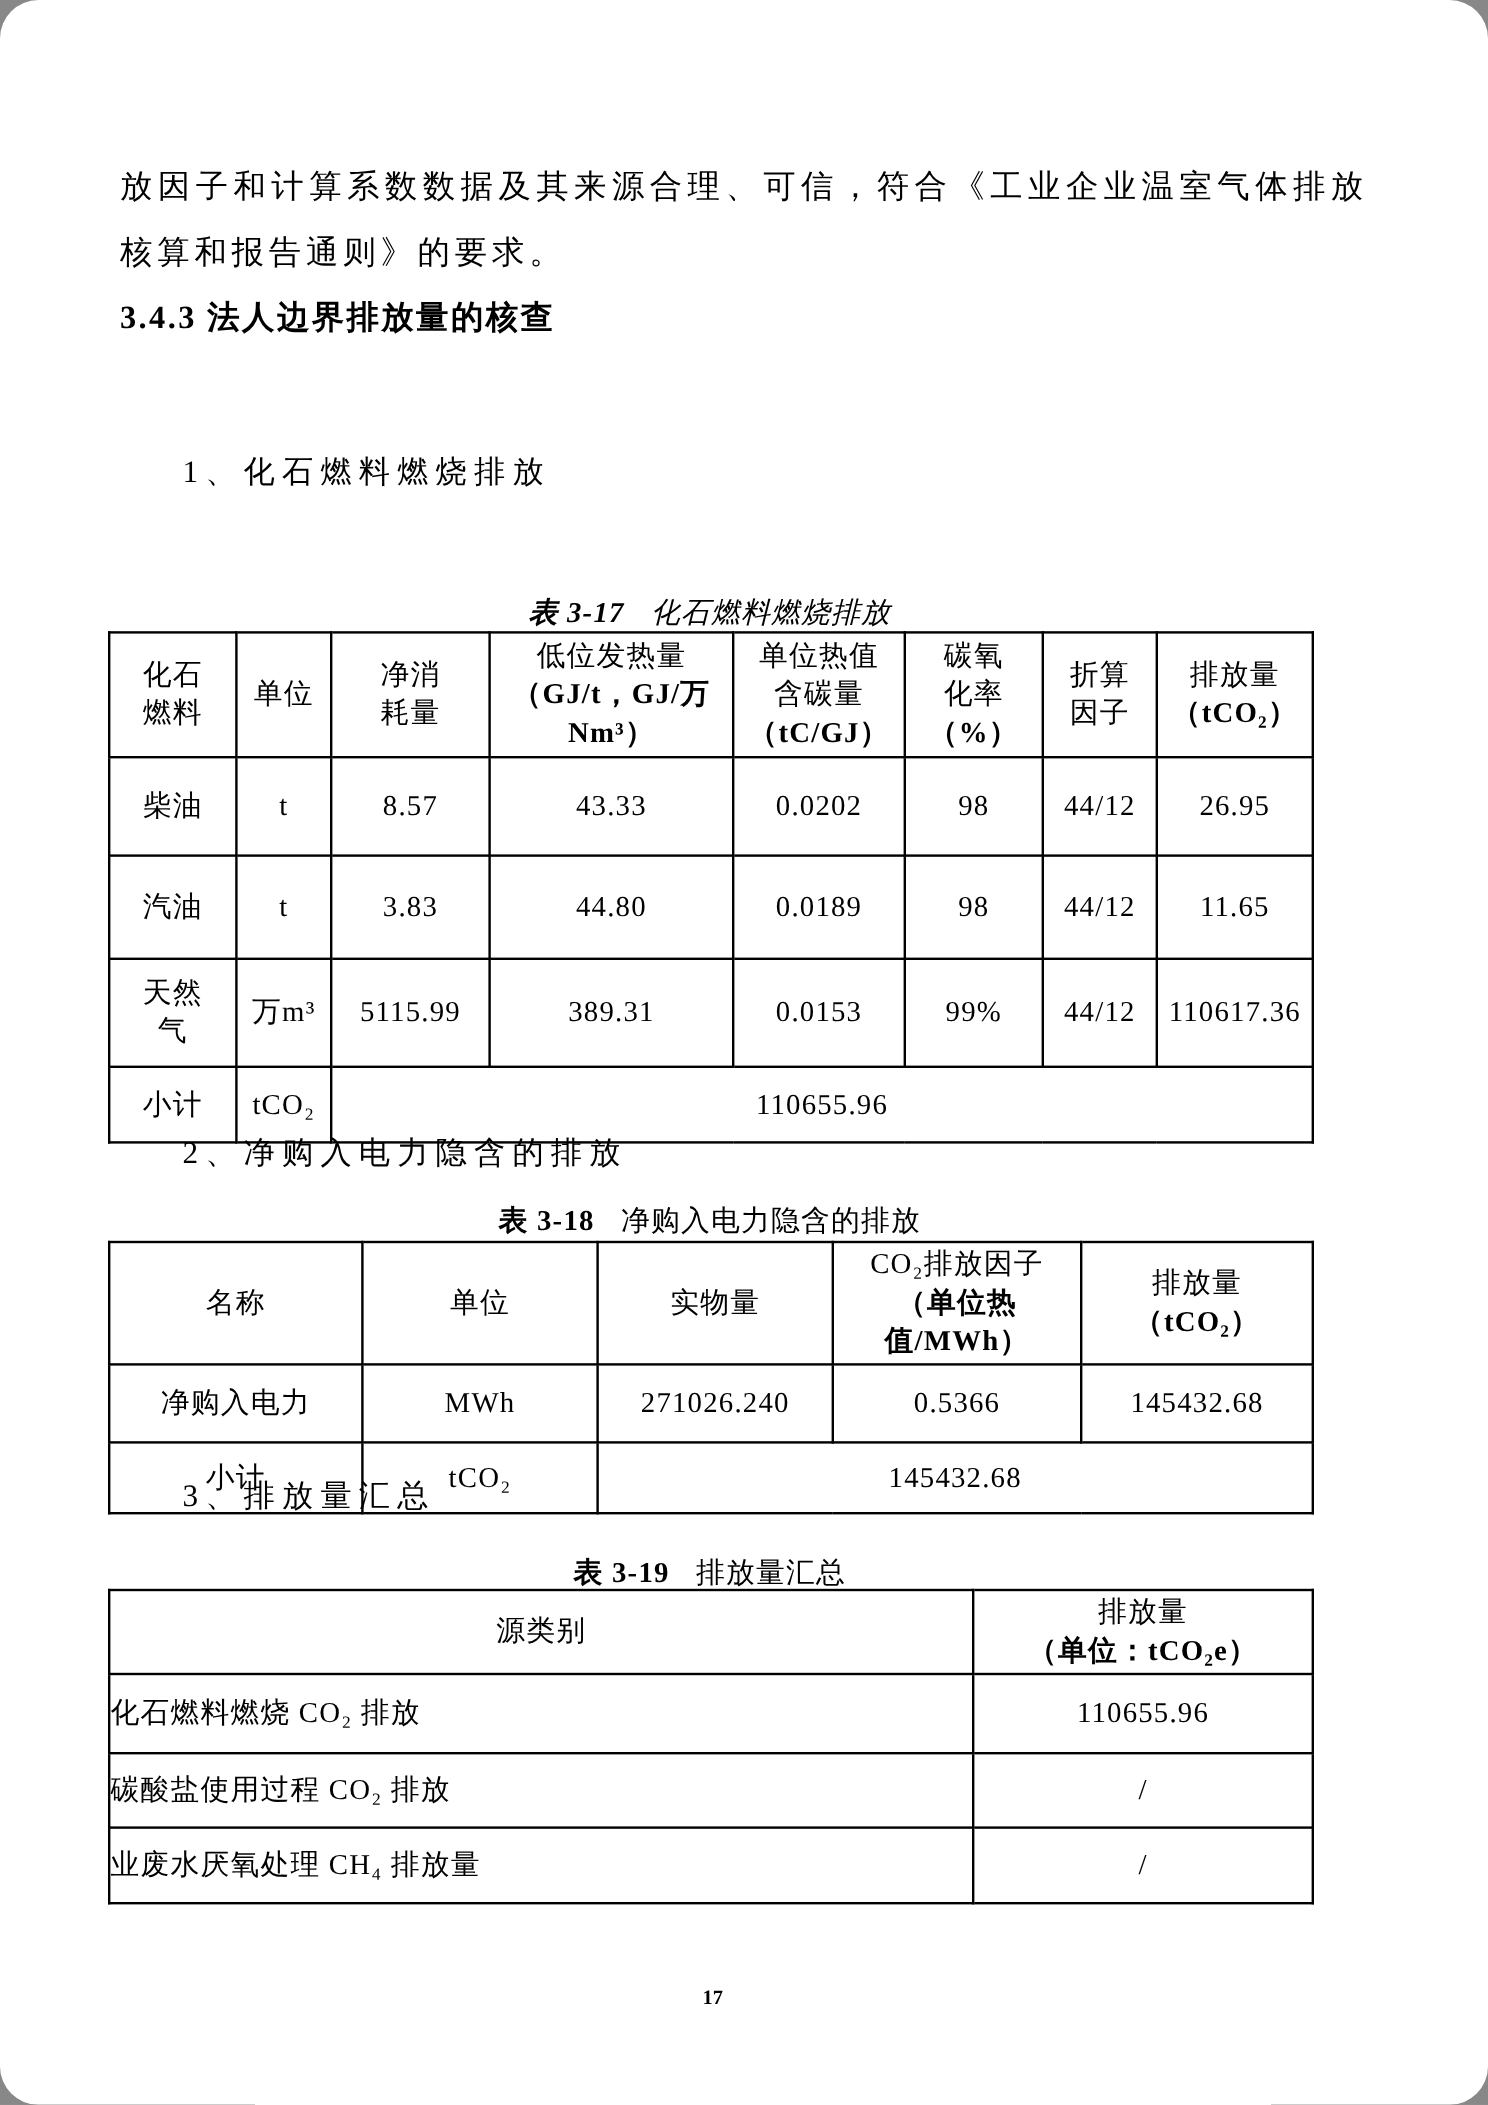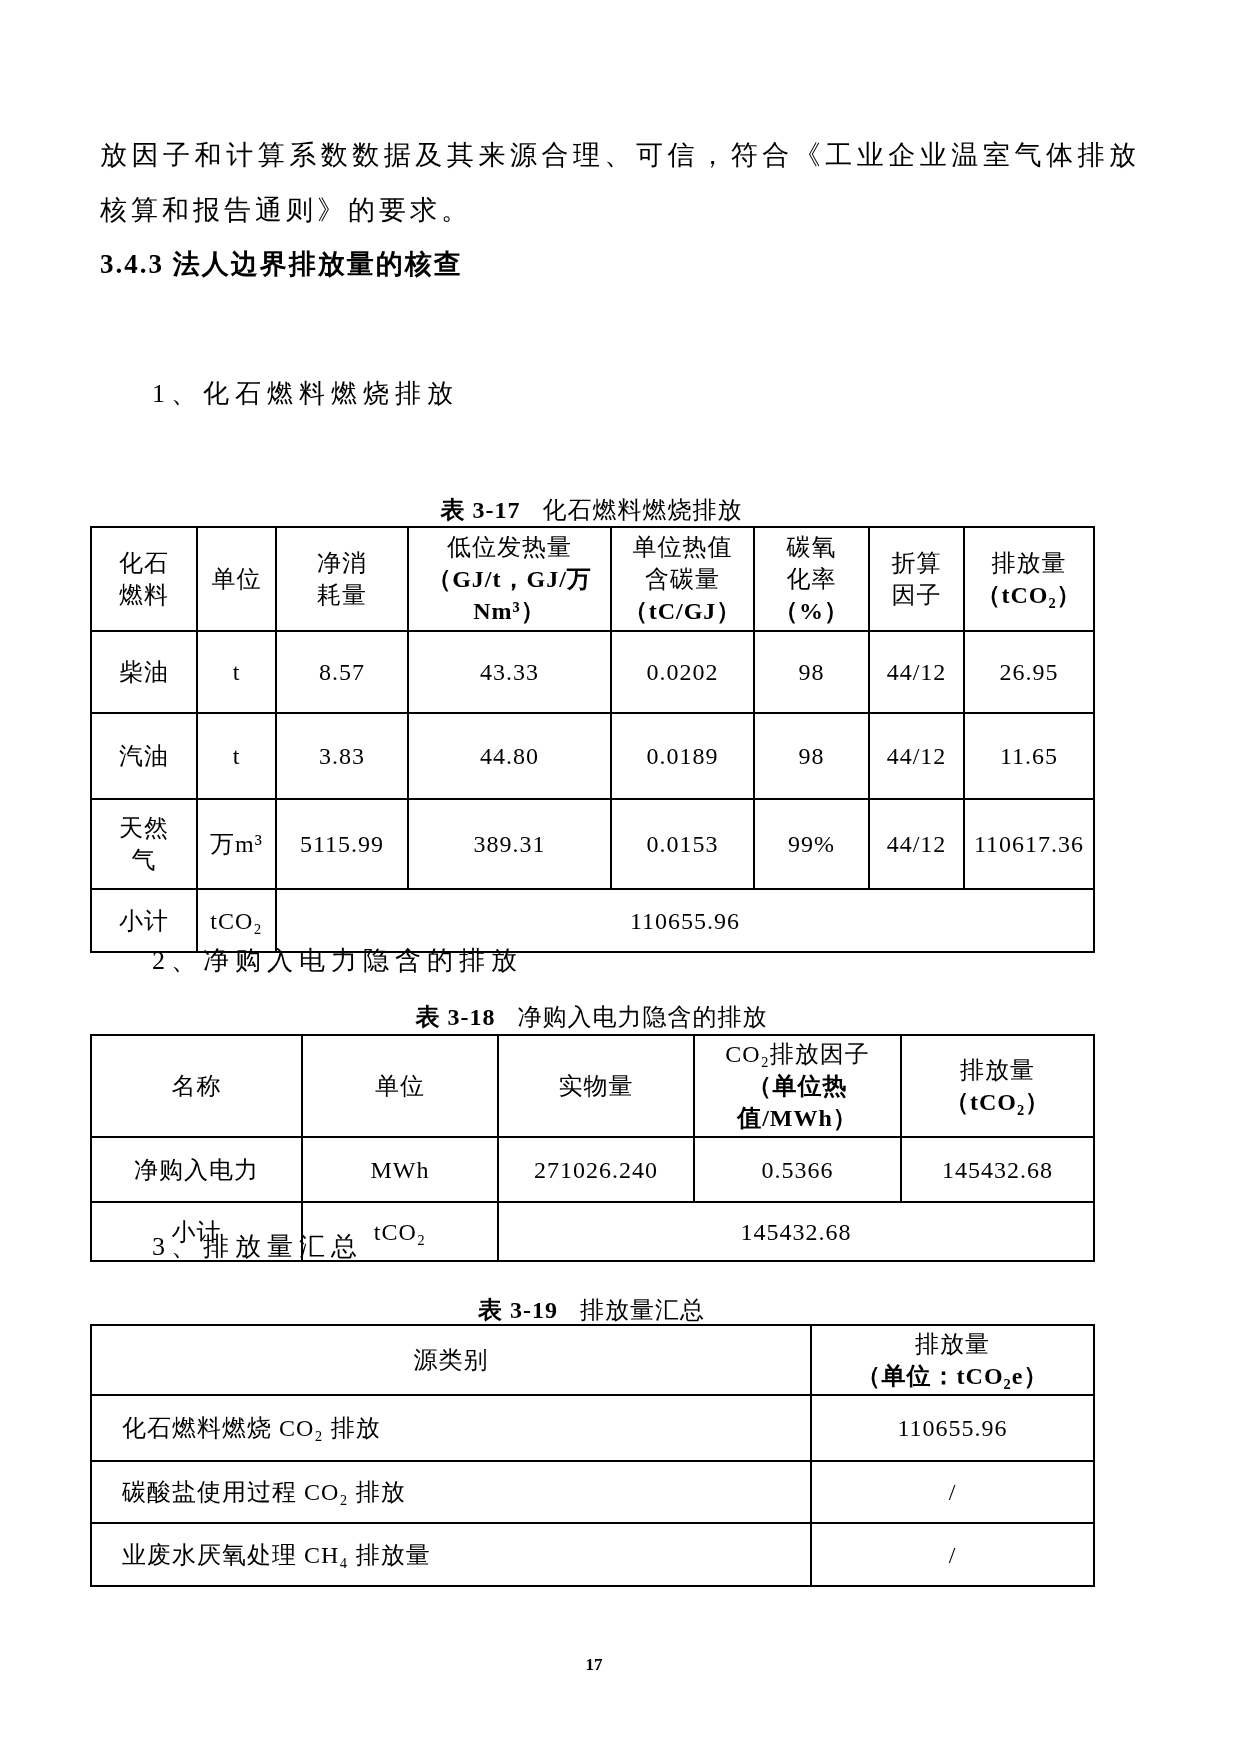--- a/index.html
+++ b/index.html
@@ -3,20 +3,21 @@
 <meta charset="utf-8">
 <style>
   html,body{margin:0;padding:0;background:#888;}
   .page{
     position:relative;
     width:1240px;height:1754px;
     background:#ffffff;
     color:#000000;
     font-family:"Liberation Serif","DejaVu Serif",serif;
     overflow:hidden;
+    border-radius:32px;
   }
   .abs{position:absolute;}
   .para{
     font-size:27px;line-height:55px;letter-spacing:4px;
     text-align:justify;text-justify:inter-character;
     margin:0;width:1040px;left:100px;
   }
   .indent{text-indent:56px;}
   .heading{
     font-size:27px;font-weight:bold;letter-spacing:2px;
@@ -50,39 +51,39 @@
   .t17 .d2 td{height:80px;}
   .t17 .d3 td{height:84px;}
   .t17 .sub td{height:57px;}
   .t18 .rh td{height:61px;}
   .t18 .d1 td{height:59px;}
   .t18 .sub td{height:53px;}
   .t19 .rh td{height:61px;}
   .t19 .d1 td{height:60px;}
   .t19 .d2 td{height:56px;}
   .t19 .d3 td{height:57px;}
-  .t19 td.left{text-align:left;padding-left:30px;}
+  .t19 td.left{text-align:left;padding-left:0;}
   .page-num{
     left:14px;width:1160px;text-align:center;
     font-size:17px;font-weight:bold;
   }
 </style>
 </head>
 <body>
 
 <div class="page">
 
   <p class="abs para" style="top:128px;">放因子和计算系数数据及其来源合理、可信，符合《工业企业温室气体排放核算和报告通则》的要求。</p>
 
   <p class="abs heading" style="top:246px;">3.4.3 法人边界排放量的核查</p>
 
 
   <p class="abs item" style="top:376px;">1、化石燃料燃烧排放</p>
 
-  <div class="abs caption" style="top:494px;">
+  <div class="abs caption" style="top:494px;font-style:italic;">
     <span class="cap-label">表 3-17</span><span class="cap-title">化石燃料燃烧排放</span>
   </div>
 
   <table class="abs doc-table t17" style="top:526px;">
     <colgroup>
       <col style="width:106px">
         <col style="width:79px">
         <col style="width:132px">
         <col style="width:203px">
       <col style="width:143px">

